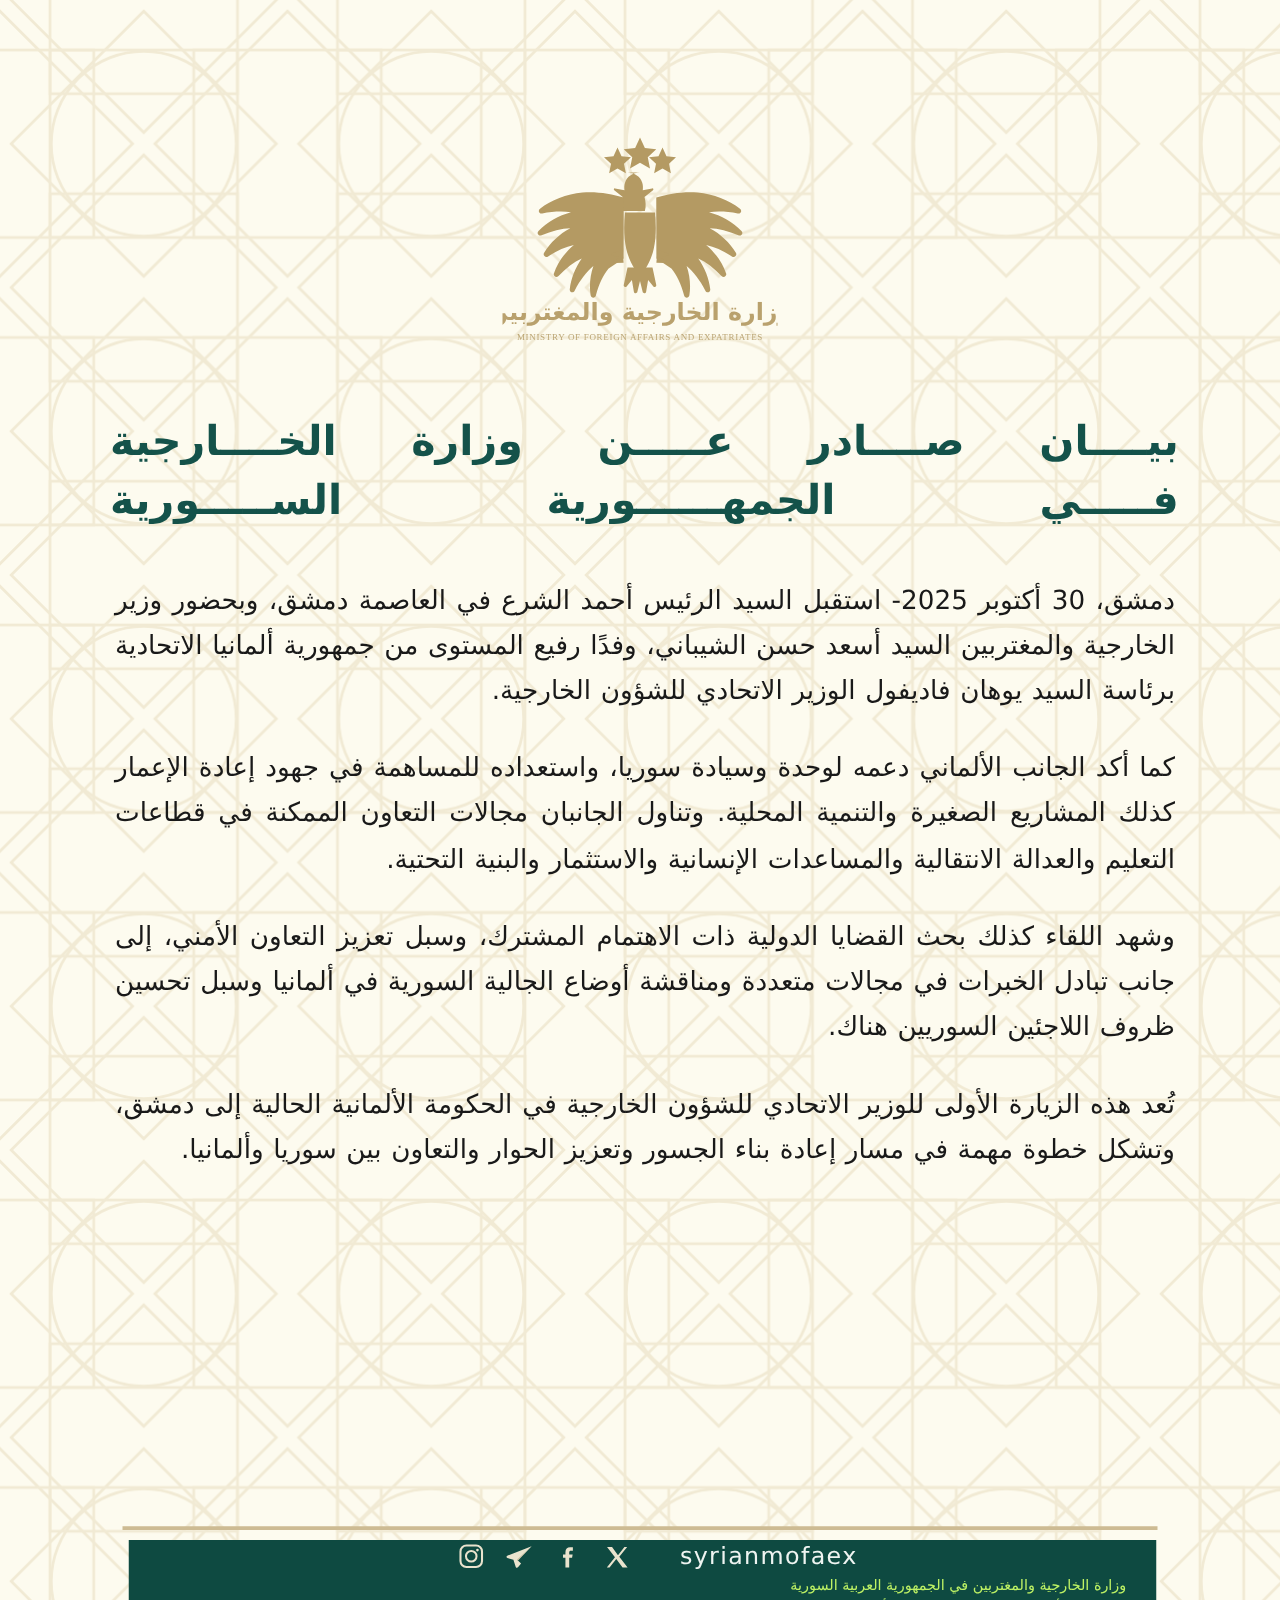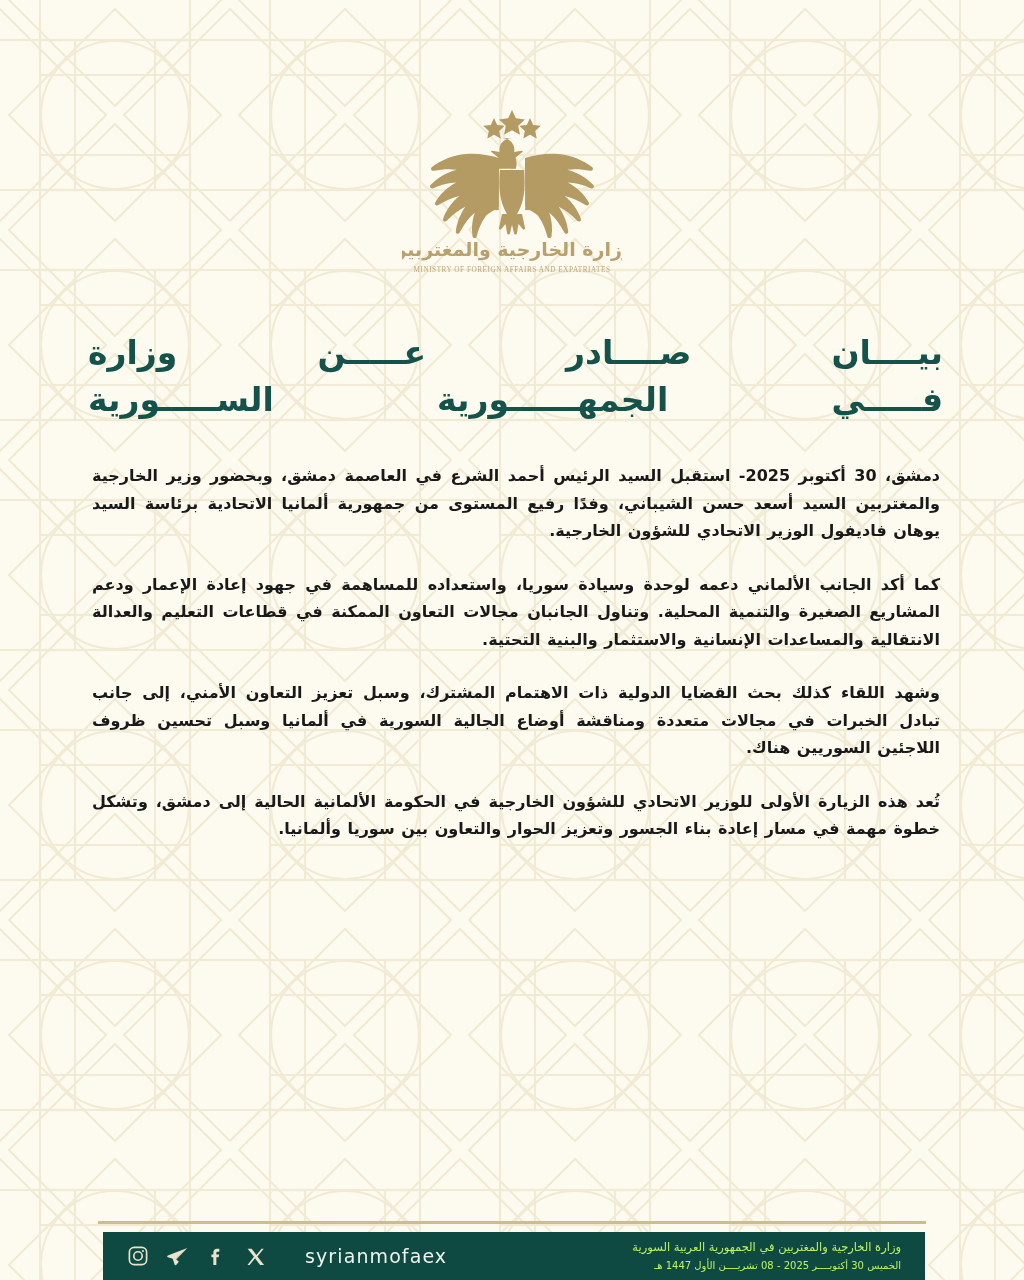--- a/index.html
+++ b/index.html
@@ -72,28 +72,27 @@
   
   #body-block {
     position: absolute;
     top: 462px;
     left: 92px;
     width: 848px;
     direction: rtl;
   }
   .para {
     color: #191919;
-    font-size: 16px;
+    font-size: 21px;
     line-height: 1.72;
     text-align: justify;
     text-align-last: right;
     margin: 0 0 26px 0;
     font-family: "DejaVu Sans", "Liberation Sans", sans-serif;
     word-spacing: 1px;
-    font-weight: bold;
   }
   .para:last-child { margin-bottom: 18px; }
 
   
   #footer-rule {
     position: absolute;
     left: 98px;
     top: 1221px;
     width: 828px;
     height: 3px;
@@ -103,20 +102,21 @@
   #footer-bar {
     position: absolute;
     left: 103px;
     top: 1232px;
     width: 822px;
     height: 48px;
     background: #0e4a41;
     display: flex;
     align-items: center;
     direction: ltr;
+    flex-direction: column;
   }
   #footer-left {
     display: flex;
     align-items: center;
     padding-left: 22px;
     gap: 0px;
   }
   .social-icon {
     width: 26px;
     height: 26px;
@@ -267,31 +267,32 @@
       <text x="110" y="176" text-anchor="middle" fill="#bda878" font-family="'Liberation Serif','DejaVu Serif',serif" font-size="7.2" letter-spacing="0.55">MINISTRY OF FOREIGN AFFAIRS AND EXPATRIATES</text>
     </svg>
   </div>
 
   <div id="title-block">
     <div class="title-line t-spread">
       <span>بيــــان</span>
       <span>صــــادر</span>
       <span>عـــــن</span>
       <span>وزارة</span>
+      <span>الخــــارجية</span>
     </div>
     <div class="title-line t-spread">
       <span>فـــــي</span>
       <span>الجمهــــــورية</span>
       <span>الســـــورية</span>
     </div>
   </div>
 
   <div id="body-block">
     <p class="para">دمشق، 30 أكتوبر 2025- استقبل السيد الرئيس أحمد الشرع في العاصمة دمشق، وبحضور وزير الخارجية والمغتربين السيد أسعد حسن الشيباني، وفدًا رفيع المستوى من جمهورية ألمانيا الاتحادية برئاسة السيد يوهان فاديفول الوزير الاتحادي للشؤون الخارجية.</p>
-    <p class="para">كما أكد الجانب الألماني دعمه لوحدة وسيادة سوريا، واستعداده للمساهمة في جهود إعادة الإعمار ودعم المشاريع الصغيرة والتنمية المحلية. وتناول الجانبان مجالات التعاون الممكنة في قطاعات التعليم والعدالة الانتقالية والمساعدات الإنسانية والاستثمار والبنية التحتية.</p>
+    <p class="para">كما أكد الجانب الألماني دعمه لوحدة وسيادة سوريا، واستعداده للمساهمة في جهود إعادة الإعمار كذلك المشاريع الصغيرة والتنمية المحلية. وتناول الجانبان مجالات التعاون الممكنة في قطاعات التعليم والعدالة الانتقالية والمساعدات الإنسانية والاستثمار والبنية التحتية.</p>
     <p class="para">وشهد اللقاء كذلك بحث القضايا الدولية ذات الاهتمام المشترك، وسبل تعزيز التعاون الأمني، إلى جانب تبادل الخبرات في مجالات متعددة ومناقشة أوضاع الجالية السورية في ألمانيا وسبل تحسين ظروف اللاجئين السوريين هناك.</p>
     <p class="para">تُعد هذه الزيارة الأولى للوزير الاتحادي للشؤون الخارجية في الحكومة الألمانية الحالية إلى دمشق، وتشكل خطوة مهمة في مسار إعادة بناء الجسور وتعزيز الحوار والتعاون بين سوريا وألمانيا.</p>
   </div>
 
   <div id="footer-rule"></div>
 
   <div id="footer-bar">
     <div id="footer-left">
 
       <span class="social-icon">

